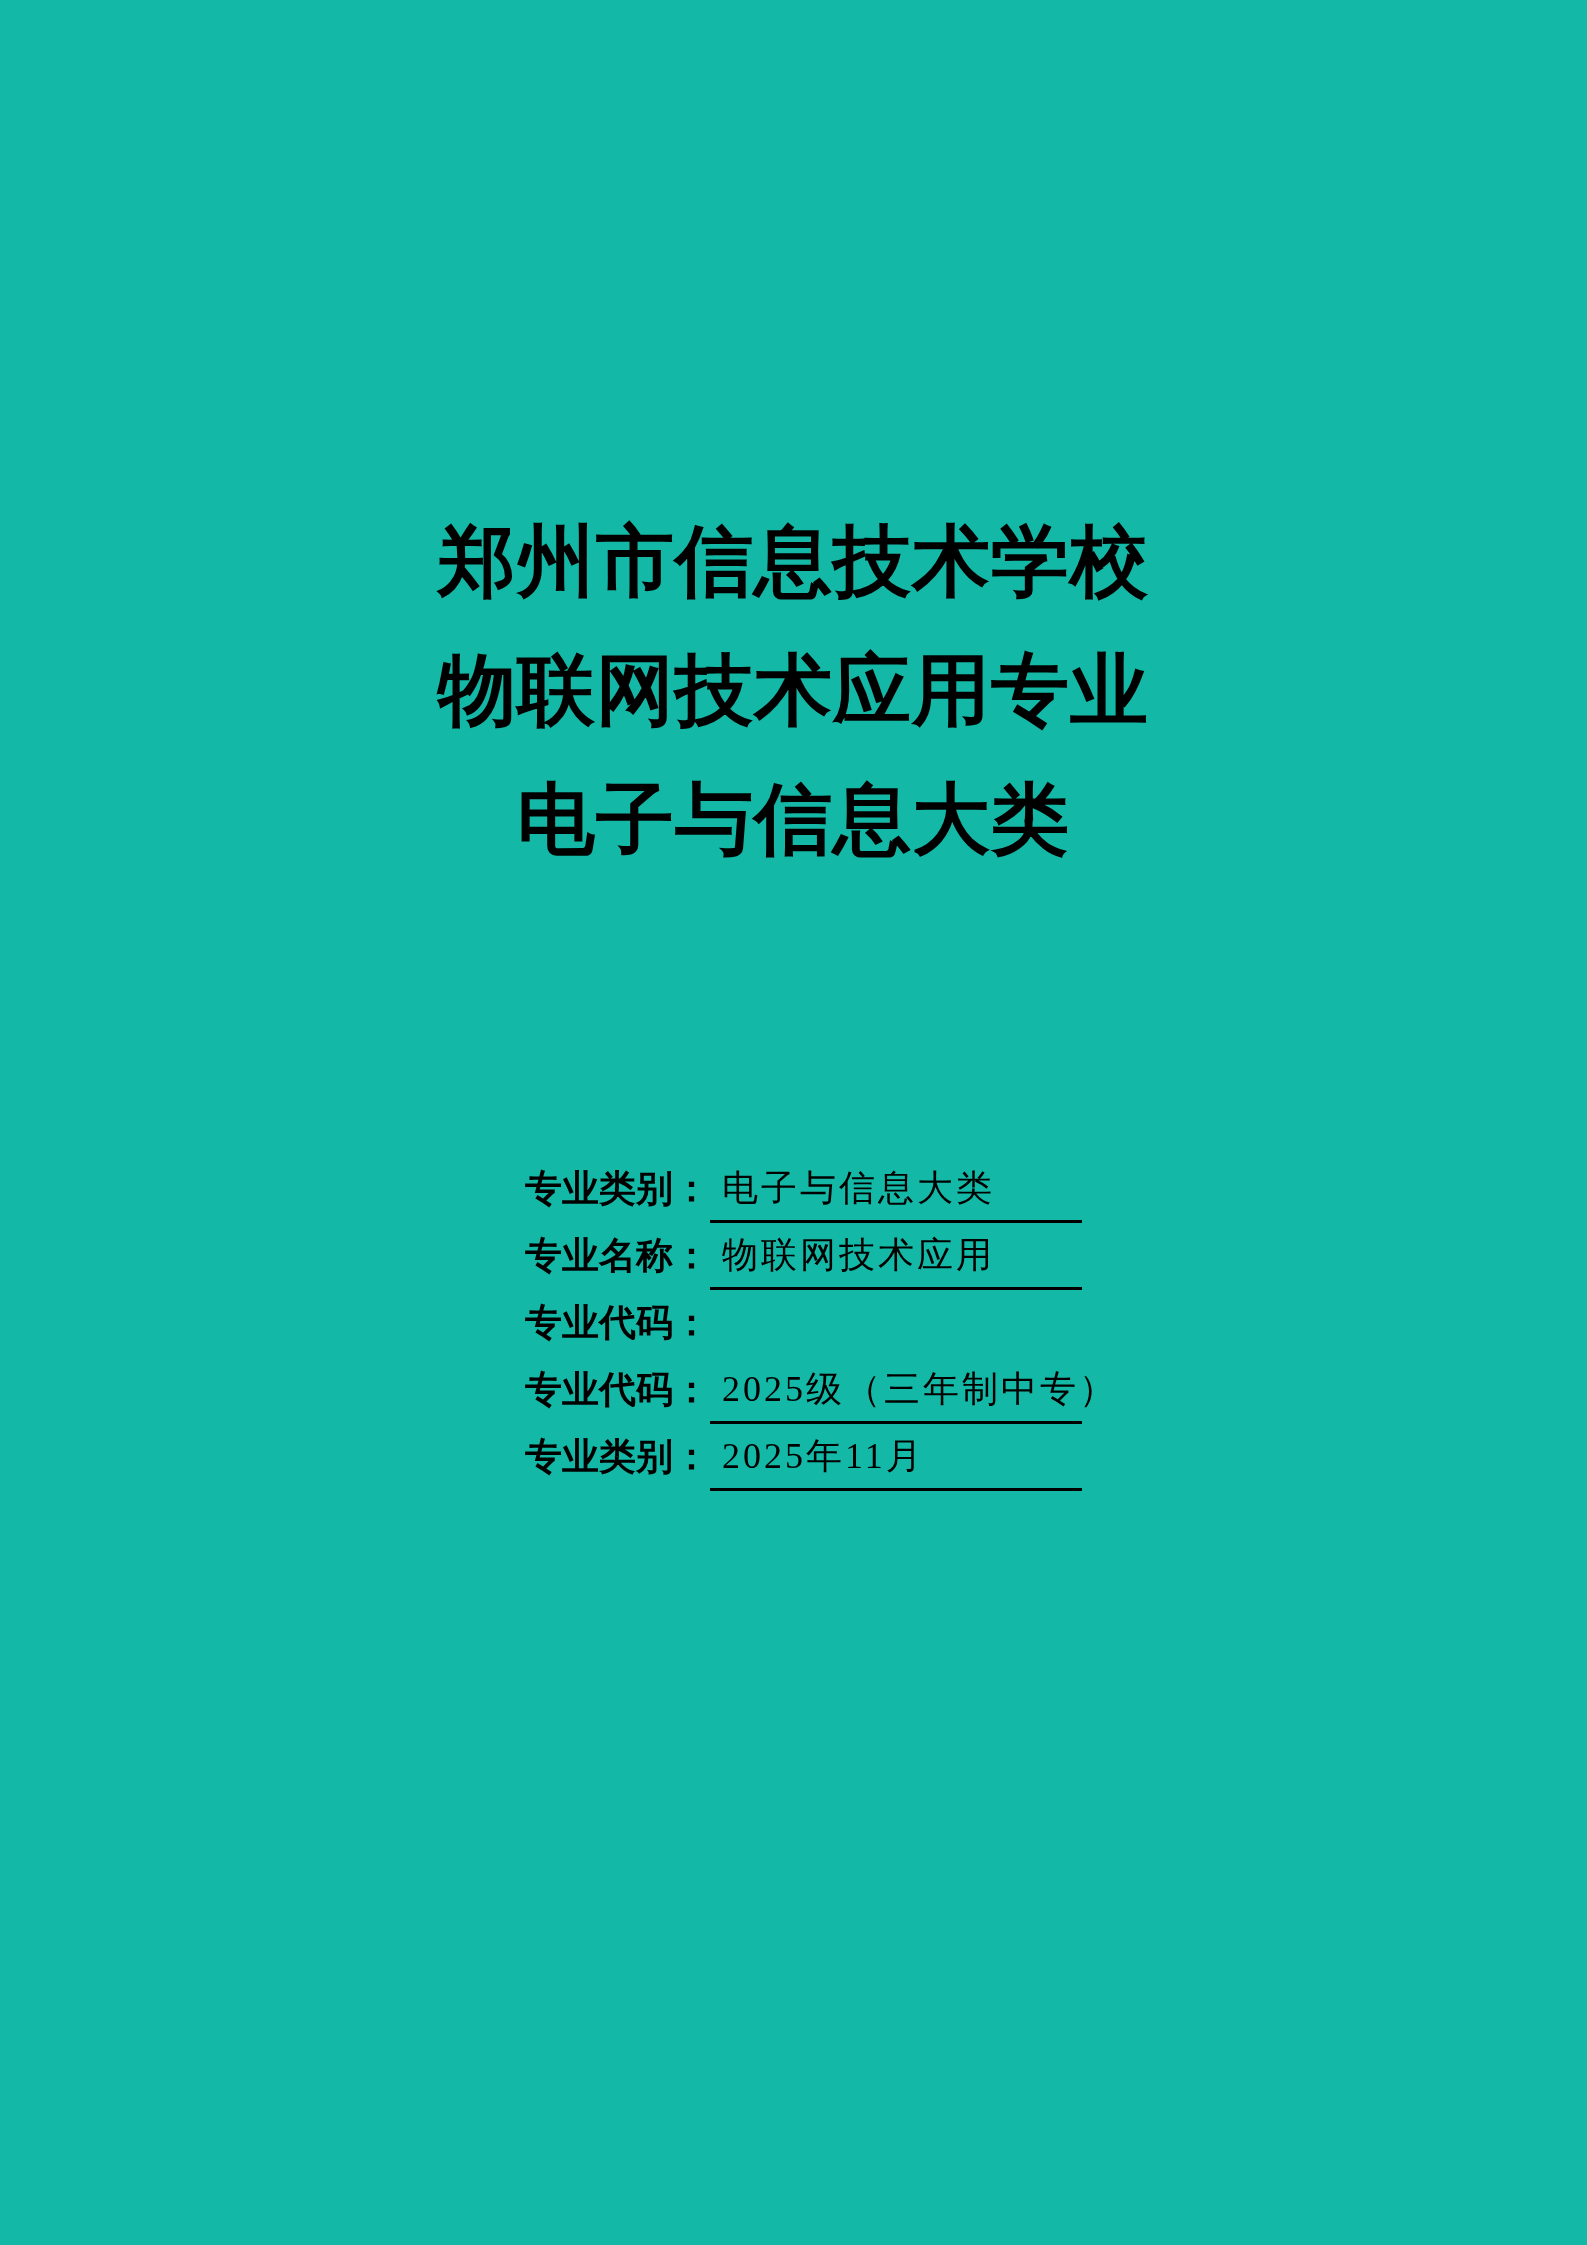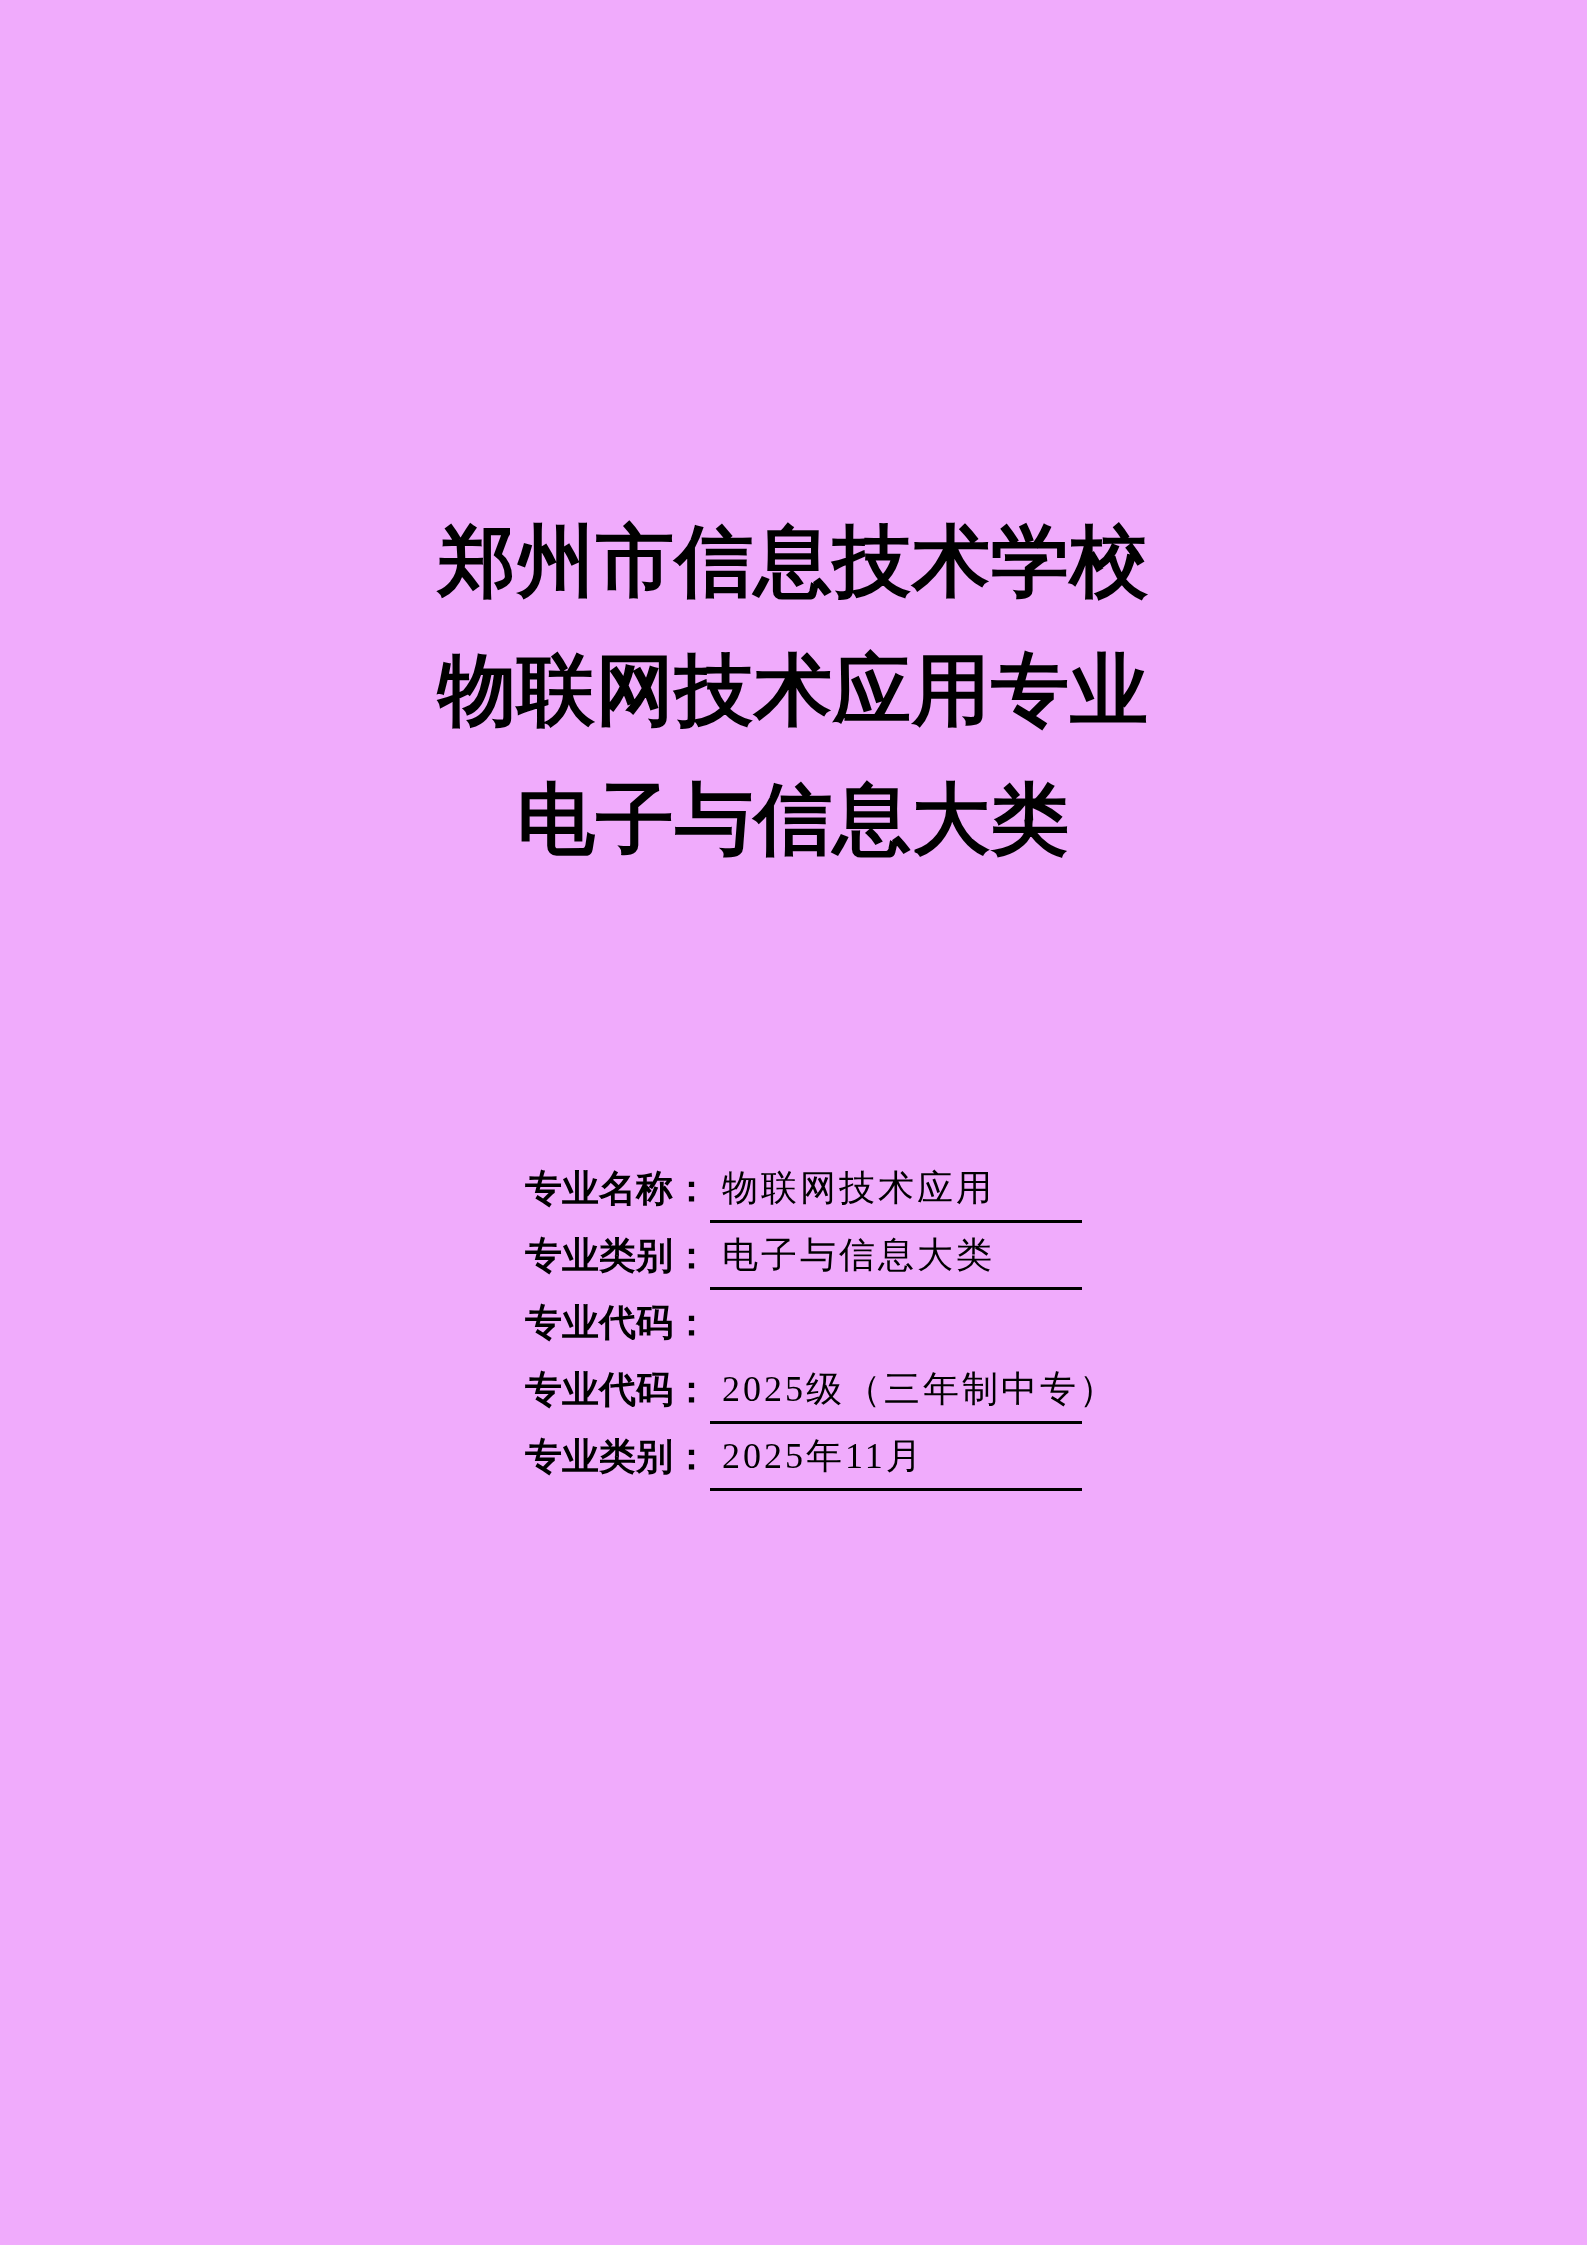--- a/index.html
+++ b/index.html
@@ -4,21 +4,21 @@
 <style>
   html, body {
     margin: 0;
     padding: 0;
     background: #ffffff;
   }
   .page {
     position: relative;
     width: 1587px;
     height: 2245px;
-    background: #f0abfc;
+    background: #14b8a6;
     color: #000000;
     overflow: hidden;
   }
   
   .title-block {
     position: absolute;
     top: 497px;
     left: 0;
     width: 1587px;
     text-align: center;
@@ -74,27 +74,27 @@
 
   <div class="title-block">
     <div class="title-line">郑州市信息技术学校</div>
     <div class="title-line">物联网技术应用专业</div>
     <div class="title-line">电子与信息大类</div>
   </div>
 
   <div class="form-block">
 
     <div class="form-row">
-      <div class="form-label">专业名称：</div>
-      <div class="form-value">物联网技术应用</div>
+      <div class="form-label">专业类别：</div>
+      <div class="form-value">电子与信息大类</div>
     </div>
 
     <div class="form-row">
-      <div class="form-label">专业类别：</div>
-      <div class="form-value">电子与信息大类</div>
+      <div class="form-label">专业名称：</div>
+      <div class="form-value">物联网技术应用</div>
     </div>
 
     <div class="form-row">
       <div class="form-label">专业代码：</div>
     </div>
 
     <div class="form-row">
       <div class="form-label">专业代码：</div>
       <div class="form-value">2025级（三年制中专）</div>
     </div>

